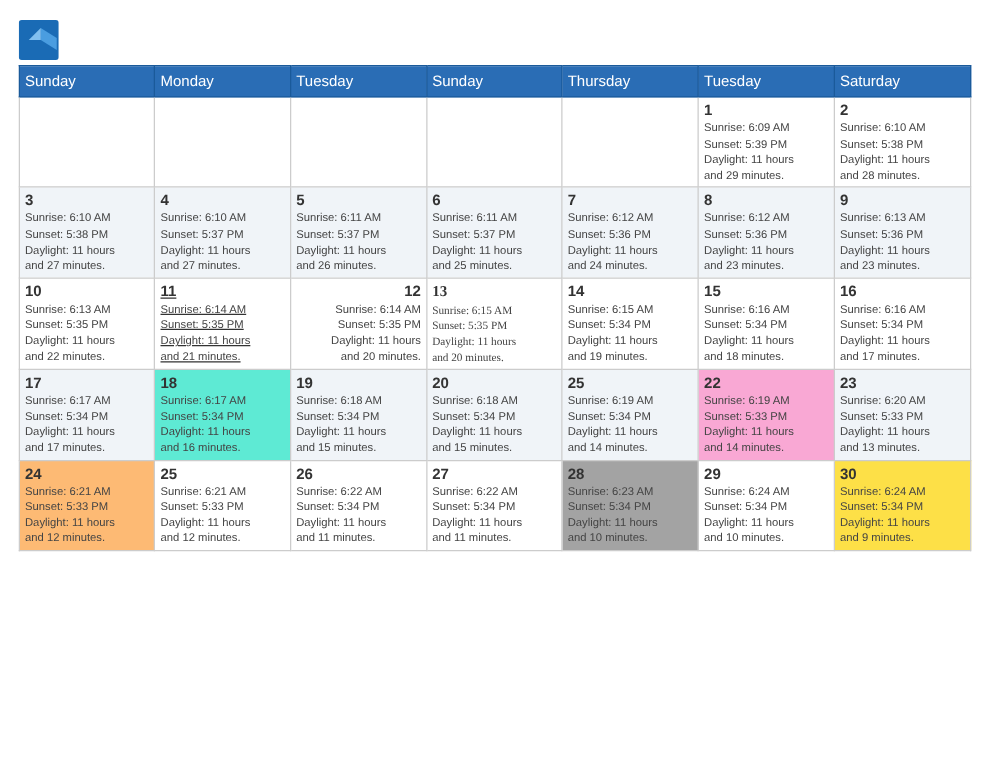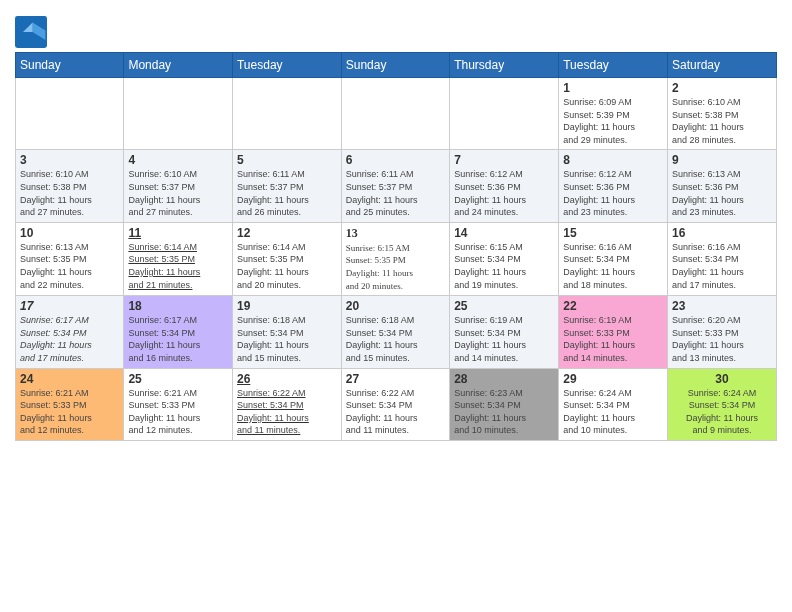--- a/index.html
+++ b/index.html
@@ -208,21 +208,21 @@
 Daylight: 11 hours
 and 22 minutes.</div>
         </td>
         <td style="background: rgb(255, 255, 255); text-decoration: underline;">
           <span class="day-num">11</span>
           <div class="day-info" style="white-space: pre-line;">Sunrise: 6:14 AM
 Sunset: 5:35 PM
 Daylight: 11 hours
 and 21 minutes.</div>
         </td>
-        <td style="background: rgb(255, 255, 255);">
+        <td style="background: rgb(255, 255, 255); text-align: right;">
           <span class="day-num">12</span>
           <div class="day-info" style="white-space: pre-line;">Sunrise: 6:14 AM
 Sunset: 5:35 PM
 Daylight: 11 hours
 and 20 minutes.</div>
         </td>
         <td style="background: rgb(255, 255, 255); font-family: Liberation Serif, serif;">
           <span class="day-num">13</span>
           <div class="day-info" style="white-space: pre-line;">Sunrise: 6:15 AM
 Sunset: 5:35 PM
@@ -245,28 +245,28 @@
         </td>
         <td style="background: rgb(255, 255, 255);">
           <span class="day-num">16</span>
           <div class="day-info" style="white-space: pre-line;">Sunrise: 6:16 AM
 Sunset: 5:34 PM
 Daylight: 11 hours
 and 17 minutes.</div>
         </td>
       </tr>
       <tr>
-        <td style="background: rgb(240, 244, 248); font-style: italic;">
+        <td style="background: rgb(240, 244, 248);">
           <span class="day-num">17</span>
           <div class="day-info" style="white-space: pre-line;">Sunrise: 6:17 AM
 Sunset: 5:34 PM
 Daylight: 11 hours
 and 17 minutes.</div>
         </td>
-        <td style="background: #c4b5fd;">
+        <td style="background: #5eead4;">
           <span class="day-num">18</span>
           <div class="day-info" style="white-space: pre-line;">Sunrise: 6:17 AM
 Sunset: 5:34 PM
 Daylight: 11 hours
 and 16 minutes.</div>
         </td>
         <td style="background: rgb(240, 244, 248);">
           <span class="day-num">19</span>
           <div class="day-info" style="white-space: pre-line;">Sunrise: 6:18 AM
 Sunset: 5:34 PM
@@ -310,21 +310,21 @@
 Daylight: 11 hours
 and 12 minutes.</div>
         </td>
         <td style="background: rgb(255, 255, 255);">
           <span class="day-num">25</span>
           <div class="day-info" style="white-space: pre-line;">Sunrise: 6:21 AM
 Sunset: 5:33 PM
 Daylight: 11 hours
 and 12 minutes.</div>
         </td>
-        <td style="background: rgb(255, 255, 255); text-decoration: underline;">
+        <td style="background: rgb(255, 255, 255);">
           <span class="day-num">26</span>
           <div class="day-info" style="white-space: pre-line;">Sunrise: 6:22 AM
 Sunset: 5:34 PM
 Daylight: 11 hours
 and 11 minutes.</div>
         </td>
         <td style="background: rgb(255, 255, 255);">
           <span class="day-num">27</span>
           <div class="day-info" style="white-space: pre-line;">Sunrise: 6:22 AM
 Sunset: 5:34 PM
@@ -338,21 +338,21 @@
 Daylight: 11 hours
 and 10 minutes.</div>
         </td>
         <td style="background: rgb(255, 255, 255);">
           <span class="day-num">29</span>
           <div class="day-info" style="white-space: pre-line;">Sunrise: 6:24 AM
 Sunset: 5:34 PM
 Daylight: 11 hours
 and 10 minutes.</div>
         </td>
-        <td style="background: #bef264; text-align: center;">
+        <td style="background: #fde047;">
           <span class="day-num">30</span>
           <div class="day-info" style="white-space: pre-line;">Sunrise: 6:24 AM
 Sunset: 5:34 PM
 Daylight: 11 hours
 and 9 minutes.</div>
         </td>
       </tr>
     </tbody>
 </table>
 

